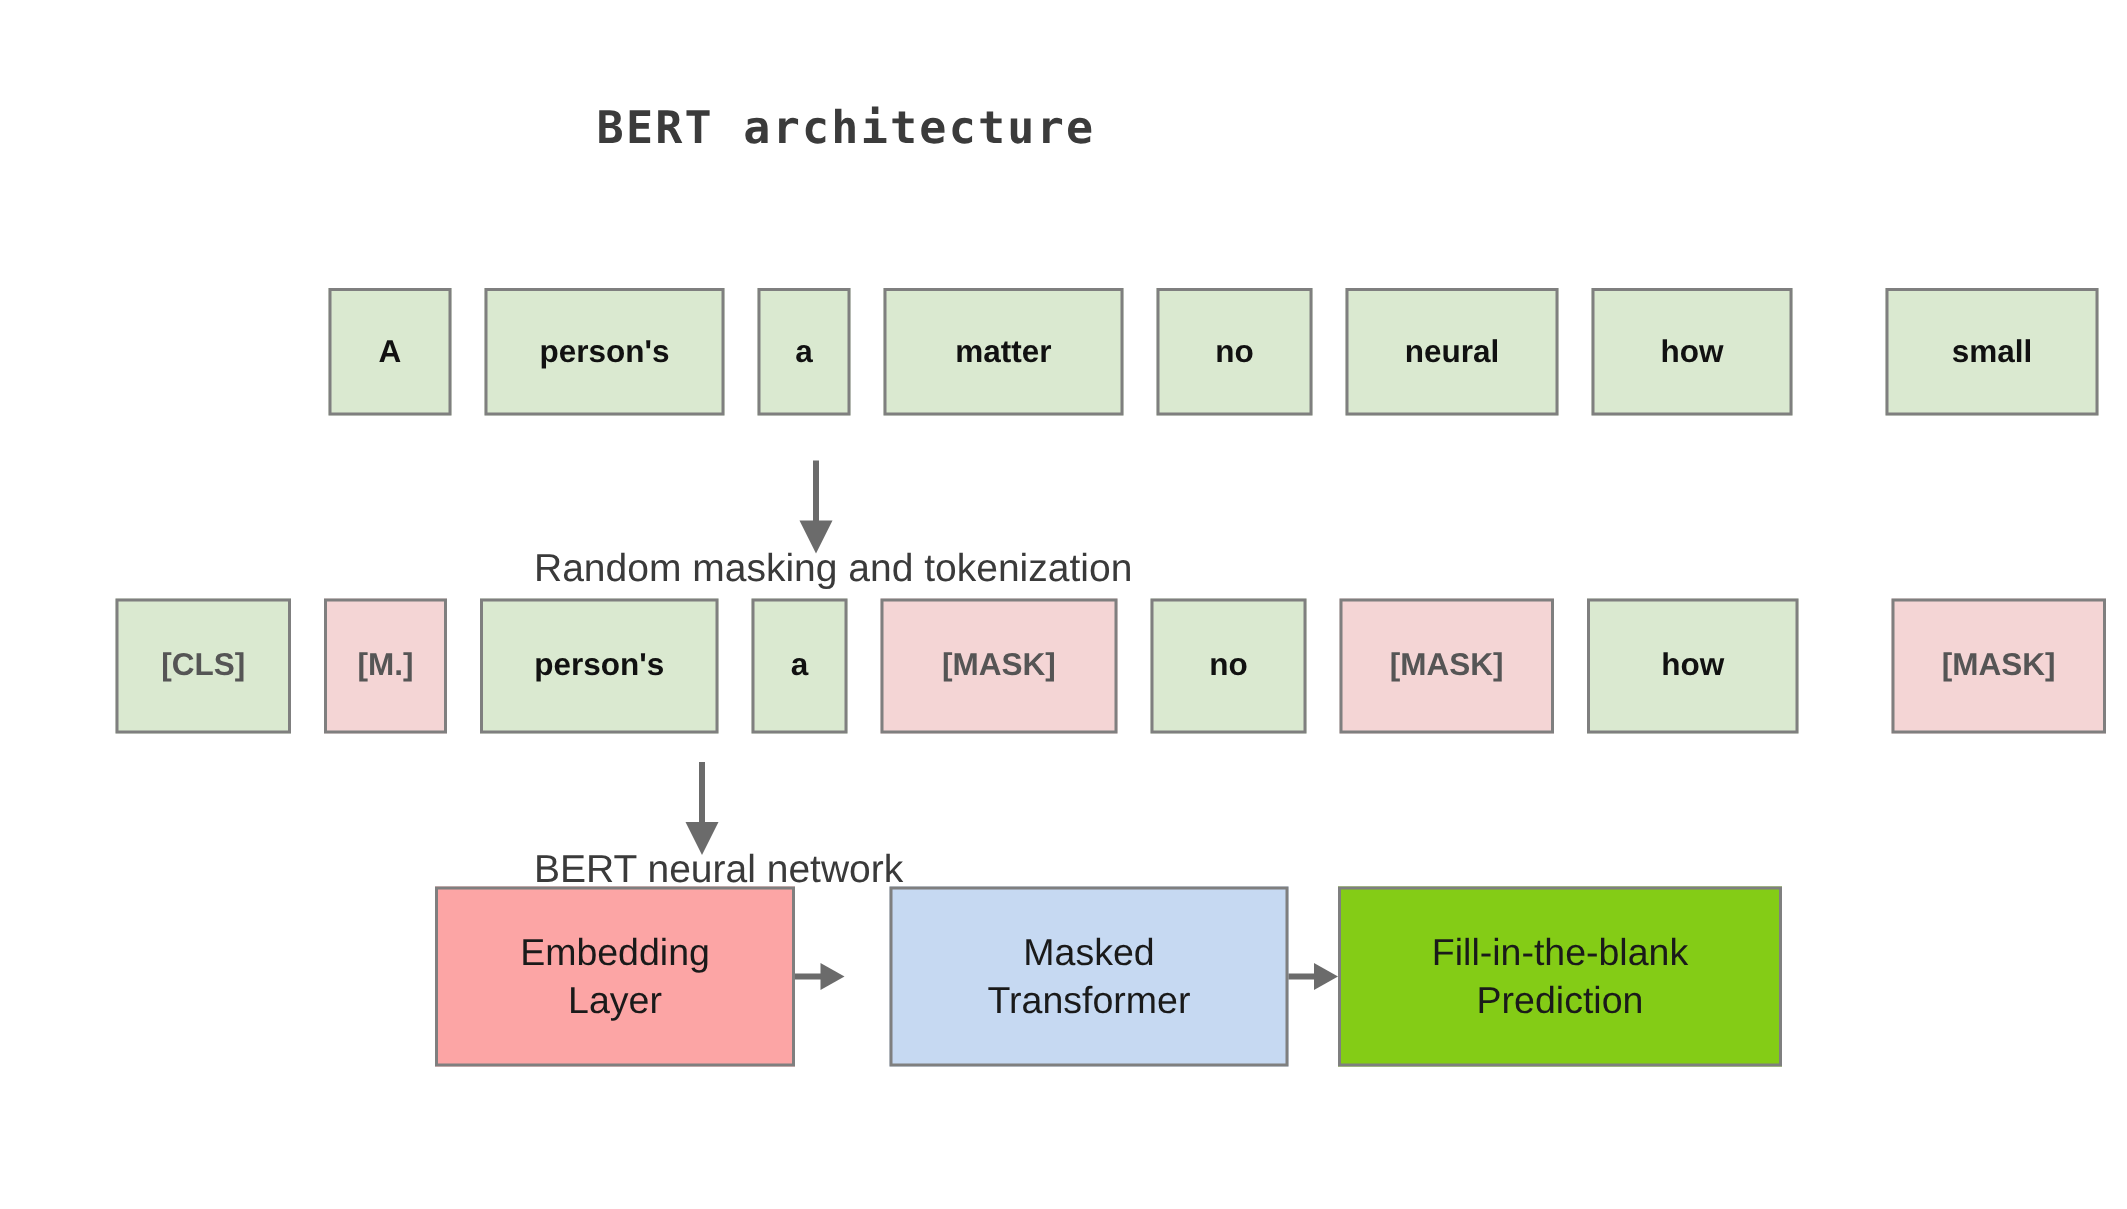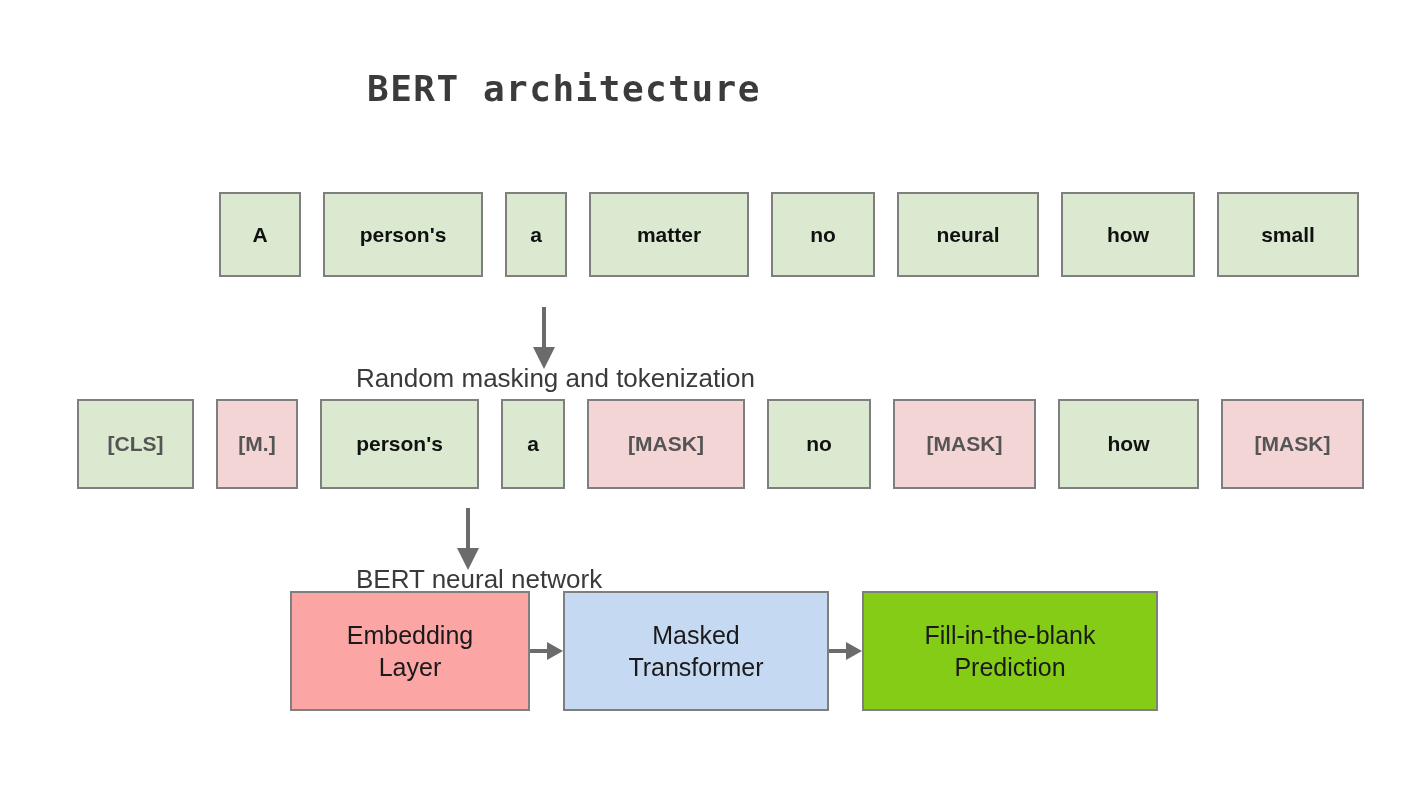--- a/index.html
+++ b/index.html
@@ -17,21 +17,21 @@
   }
 
   
   #diagram-title {
     position: absolute;
     left: 0;
     top: 68px;
     width: 1128px;
     text-align: center;
     font-family: "DejaVu Sans Mono", "Liberation Mono", monospace;
-    font-size: 36px;
+    font-size: 30px;
     font-weight: bold;
     letter-spacing: 1.5px;
     color: #3b3b3b;
     white-space: pre;
   }
 
   
   .token-row {
     position: absolute;
     display: flex;
@@ -54,21 +54,21 @@
     display: flex;
     align-items: center;
     justify-content: center;
     font-family: "Liberation Sans", sans-serif;
     font-weight: bold;
     font-size: 21px;
     color: #111111;
     margin-right: 22px;
     flex: none;
   }
-  .token-box:last-child { margin-right: 0; }
+  .token-box:last-child { margin-right: 0; margin-left: 40px; }
   .token-box.green { background: #dae9d0; }
   .token-box.pink  { background: #f4d5d5; }
   .token-box.special { color: #555555; }
 
   
   .flow-arrow-group {
     position: absolute;
     display: flex;
     align-items: center;
   }
@@ -128,21 +128,21 @@
     justify-content: center;
     text-align: center;
     font-family: "Liberation Sans", sans-serif;
     font-weight: 300;
     font-size: 25px;
     line-height: 1.3;
     color: #1a1a1a;
     flex: none;
   }
   .pipeline-box.orange { background: #fca5a5; width: 240px; }
-  .pipeline-box.blue   { background: #c6d9f2; width: 266px; }
+  .pipeline-box.blue   { background: #c6d9f2; width: 266px; margin-left: 30px; }
   .pipeline-box.purple { background: #84cc16; width: 296px; }
 
   .arrow-right {
     position: relative;
     width: 33px;
     height: 18px;
     flex: none;
   }
   .arrow-right .shaft {
     position: absolute;

